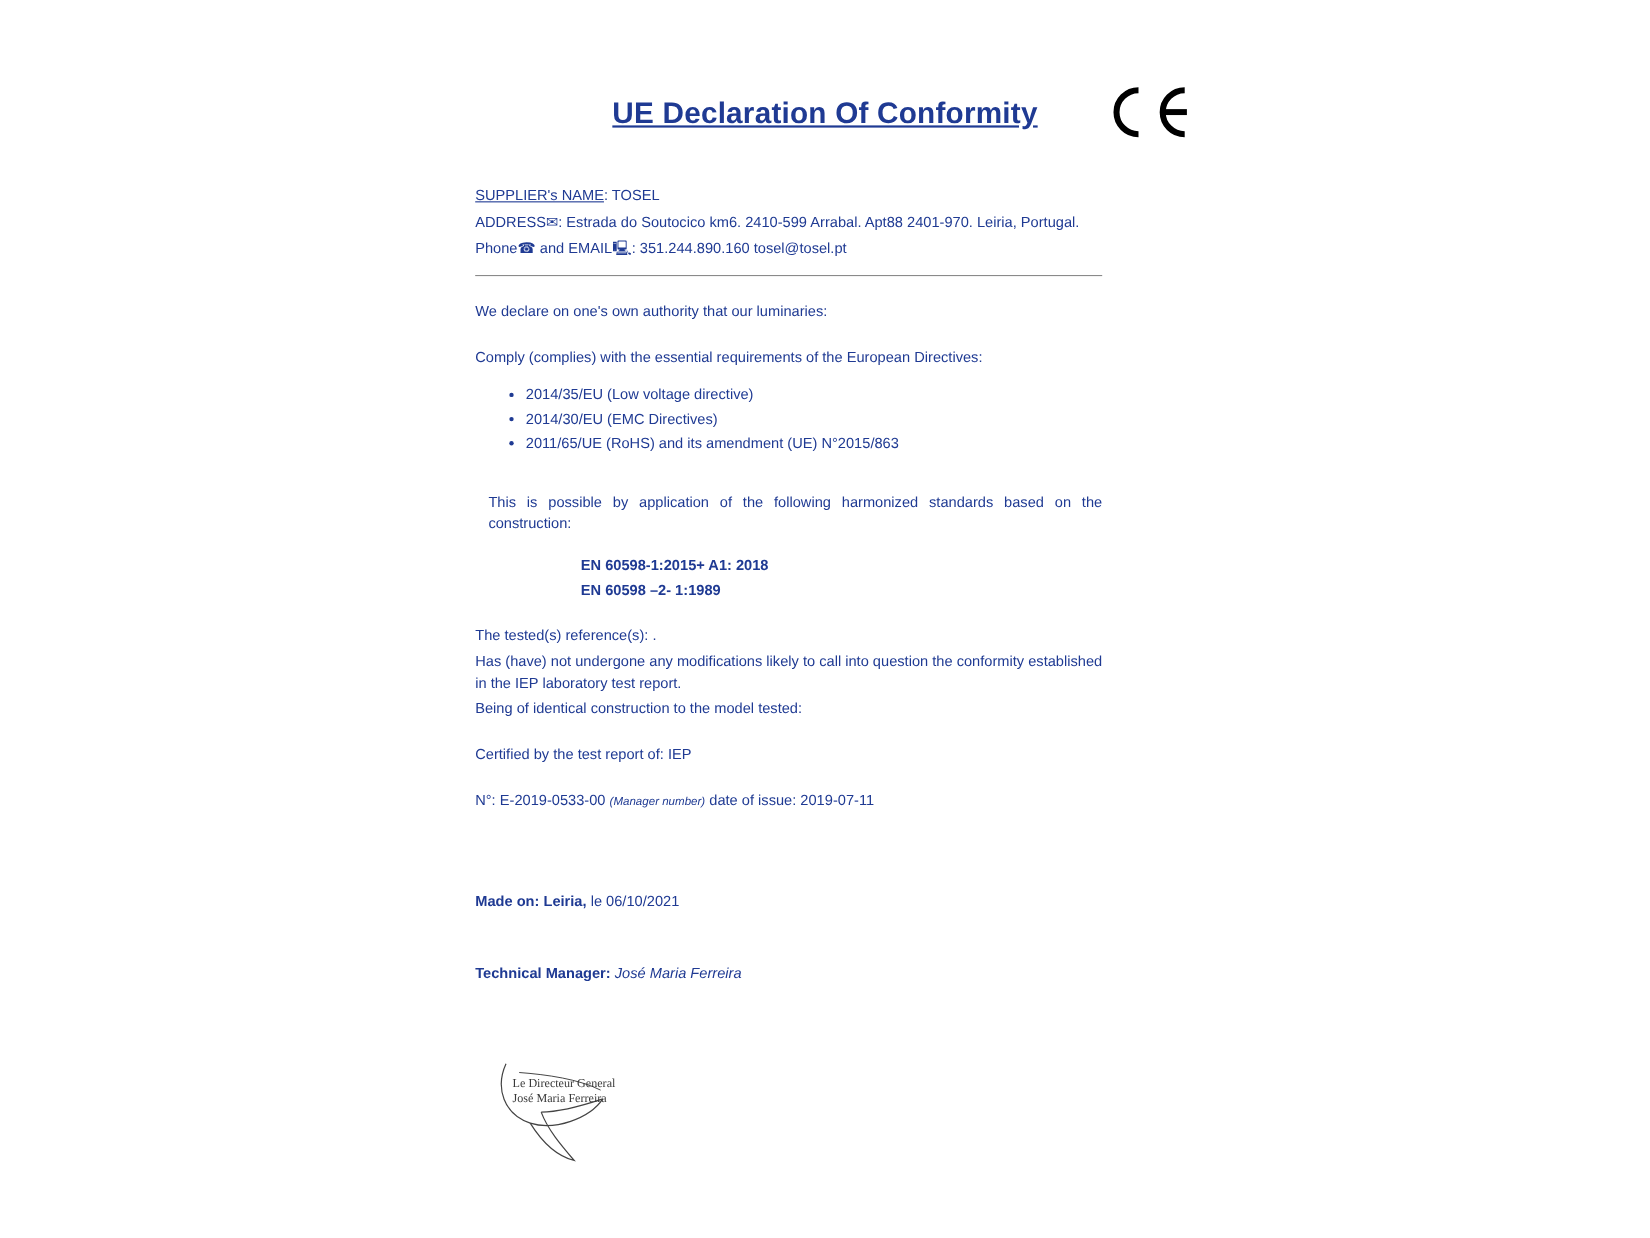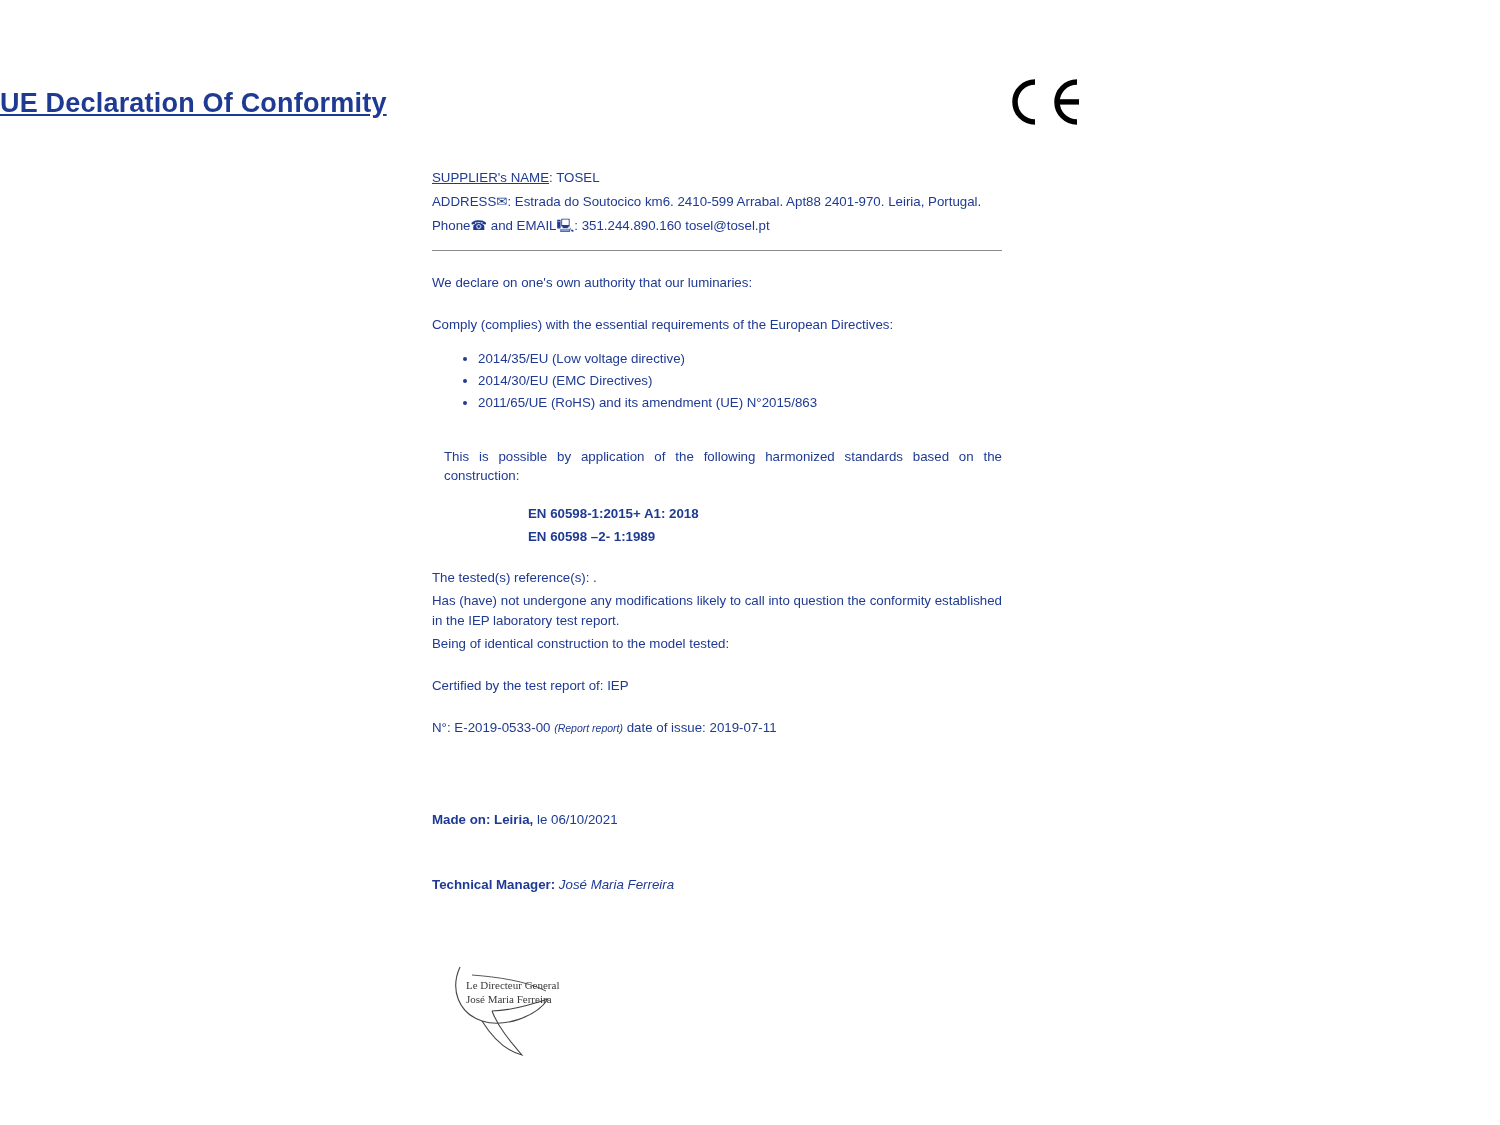--- a/index.html
+++ b/index.html
@@ -19,20 +19,21 @@
     position: absolute;
     inset: 0;
     background: #ffffff;
   }
   
   .doc-title {
     position: absolute;
     top: 88px;
     left: 0;
     width: 1500px;
+    text-align: center;
     font-size: 27px;
     font-weight: bold;
     color: #1f3a93;
     text-decoration: underline;
     letter-spacing: 0.2px;
   }
   .ce-mark {
     position: absolute;
     top: 78px;
     left: 1005px;
@@ -177,21 +178,21 @@
 
     <div class="tight justify">Has (have) not undergone any modifications likely to call into question the conformity established in the IEP laboratory test report.</div>
 
     <div class="tight">Being of identical construction to the model tested:</div>
 
     <div class="p">
       <span>Certified by the test report of:</span><span>  </span><span>IEP</span>
     </div>
 
     <div class="p">
-      <span>N°:</span><span> </span><span>E-2019-0533-00</span><span> </span><span class="small-italic">(Report report)</span><span>   </span><span>date of issue:</span><span> </span><span>2019-07-11</span>
+      <span>N°:</span><span> </span><span>E-2019-0533-00</span><span> </span><span class="small-italic">(Manager number)</span><span>   </span><span>date of issue:</span><span> </span><span>2019-07-11</span>
     </div>
 
     <div class="gap-xl">
       <span class="bold">Made on: Leiria,</span><span> </span><span>le 06/10/2021</span>
     </div>
 
     <div class="gap-lg">
       <span class="bold">Technical Manager:</span><span> </span><span class="italic">José Maria Ferreira</span>
     </div>
 

